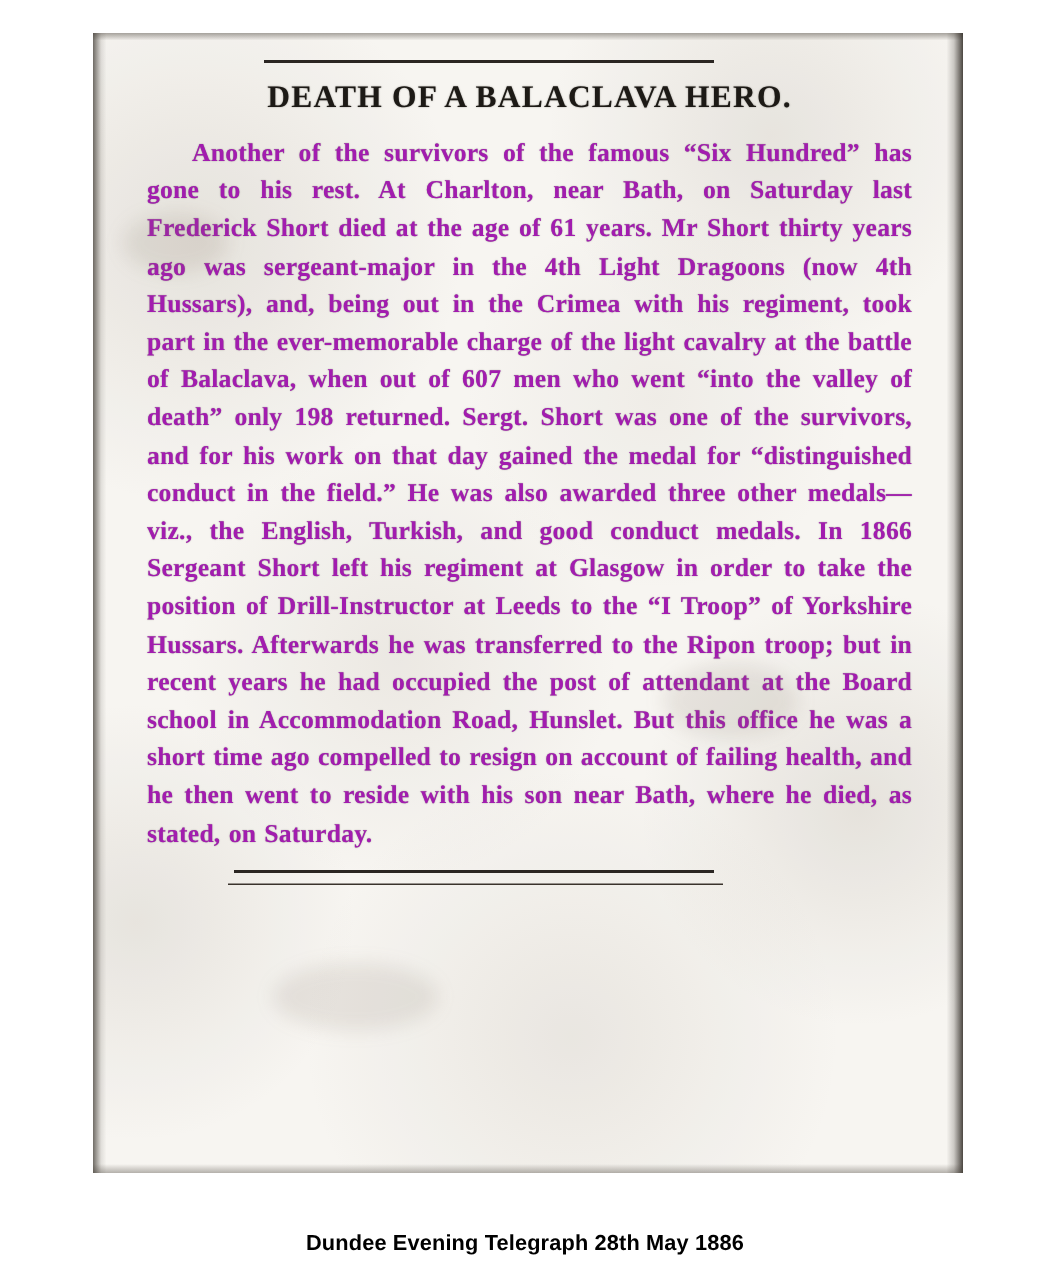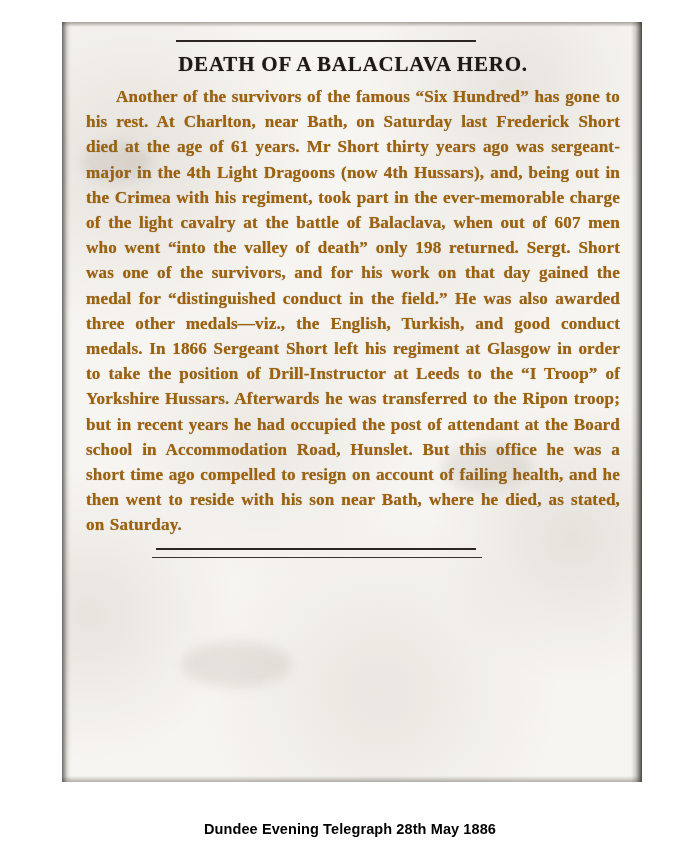--- a/index.html
+++ b/index.html
@@ -99,24 +99,24 @@
     text-align: center;
     margin: 0 0 7px 0;
     text-shadow: 0 0 1px rgba(40,36,30,0.55);
     white-space: nowrap;
   }
 
   .body-text {
     font-family: "Liberation Serif", serif;
     font-size: 17.1px;
     line-height: 25.2px;
-    color: #a16207;
+    color: #a21caf;
     text-align: justify;
     text-justify: inter-word;
-    margin: 0;
+    margin: 12px;
     text-indent: 30px;
     font-weight: bold;
     letter-spacing: 0.15px;
     text-shadow: 0 0 0.8px rgba(35,31,26,0.5);
     word-spacing: 1px;
   }
 
   .caption {
     position: absolute;
     left: 0;

